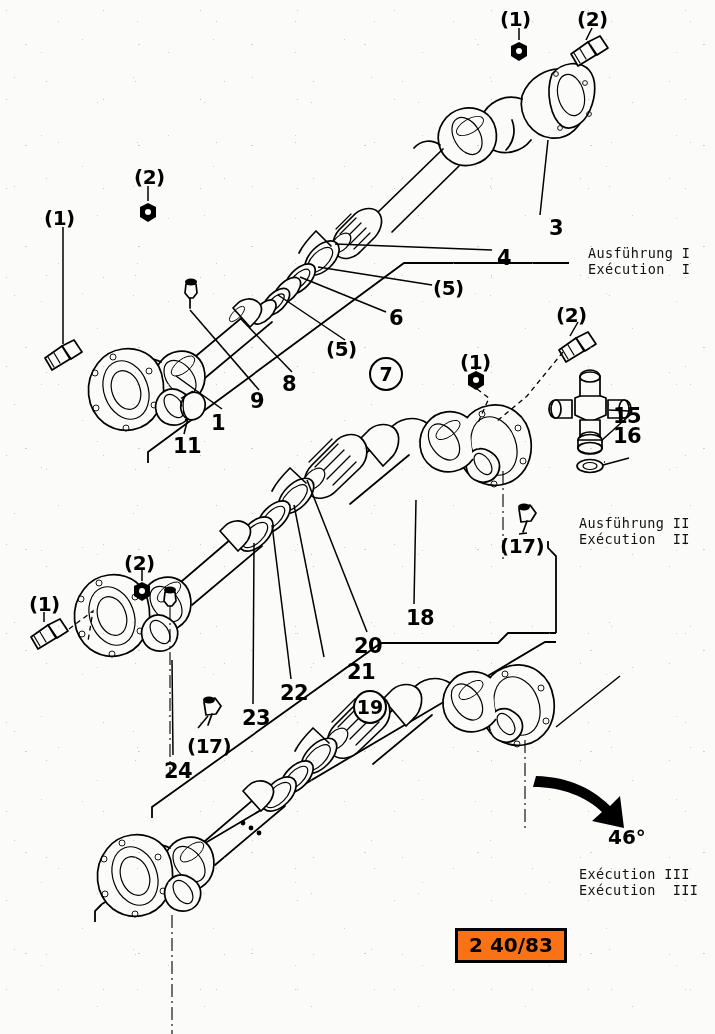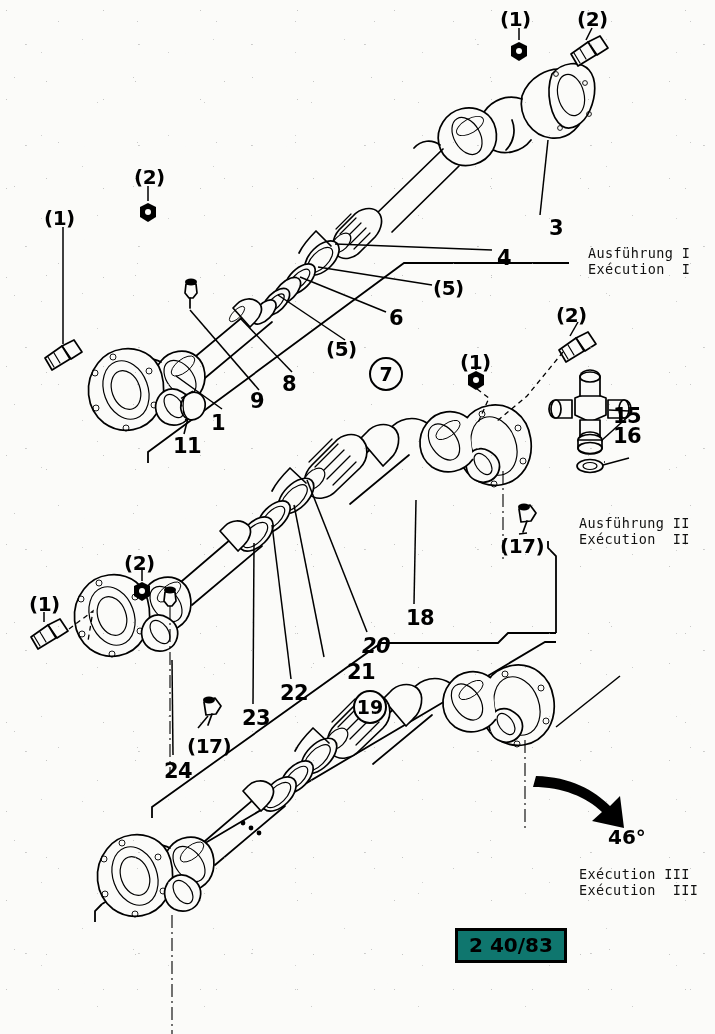--- a/index.html
+++ b/index.html
@@ -23,21 +23,21 @@
   .lbl{position:absolute;color:#000;font-weight:bold;white-space:pre;
        font-family:"DejaVu Sans",sans-serif;letter-spacing:-.5px;}
   .num{font-size:21px;}
   .pnum{font-size:20px;}
   .cap{position:absolute;color:#111;white-space:pre;font-size:13.5px;
        line-height:16px;font-family:"DejaVu Sans Mono",monospace;
        letter-spacing:.4px;}
   .ang{position:absolute;font-size:20px;font-weight:bold;
        font-family:"DejaVu Sans",sans-serif;}
   #plate{position:absolute;left:455px;top:928px;border:3px solid #000;
-    padding:2px 11px 3px;background:#0f766e;font-size:20px;font-weight:bold;
+    padding:2px 11px 3px;background:#f97316;font-size:20px;font-weight:bold;
     font-family:"DejaVu Sans",sans-serif;letter-spacing:0px;}
   .circ{position:absolute;width:30px;height:30px;border:2.2px solid #000;
     border-radius:50%;background:#fbfbf9;display:flex;align-items:center;
     justify-content:center;font-size:19px;font-weight:bold;
     font-family:"DejaVu Sans",sans-serif;}
 </style>
 </head>
 <body>
 
 <div id="page">
@@ -460,21 +460,21 @@
   <div class="lbl num" style="left:173px;top:434px;">11</div>
 
   <div class="circ" style="left:369px;top:357px;">7</div>
 
   <div class="lbl pnum" style="left:556px;top:303px;">(2)</div>
   <div class="lbl pnum" style="left:460px;top:350px;">(1)</div>
   <div class="lbl num" style="left:613px;top:404px;">15</div>
   <div class="lbl num" style="left:613px;top:424px;">16</div>
   <div class="lbl pnum" style="left:500px;top:534px;">(17)</div>
   <div class="lbl num" style="left:406px;top:606px;">18</div>
-  <div class="lbl num" style="left:362px;top:634px;font-style:italic;">20</div>
+  <div class="lbl num" style="left:354px;top:634px;">20</div>
   <div class="lbl num" style="left:314px;top:660px;margin-left:33px;">21</div>
   <div class="lbl num" style="left:280px;top:681px;">22</div>
   <div class="lbl num" style="left:242px;top:706px;">23</div>
   <div class="lbl pnum" style="left:124px;top:551px;">(2)</div>
   <div class="lbl pnum" style="left:29px;top:592px;">(1)</div>
   <div class="lbl pnum" style="left:187px;top:734px;">(17)</div>
   <div class="lbl num" style="left:164px;top:759px;">24</div>
 
   <div class="circ" style="left:353px;top:690px;">19</div>
 

